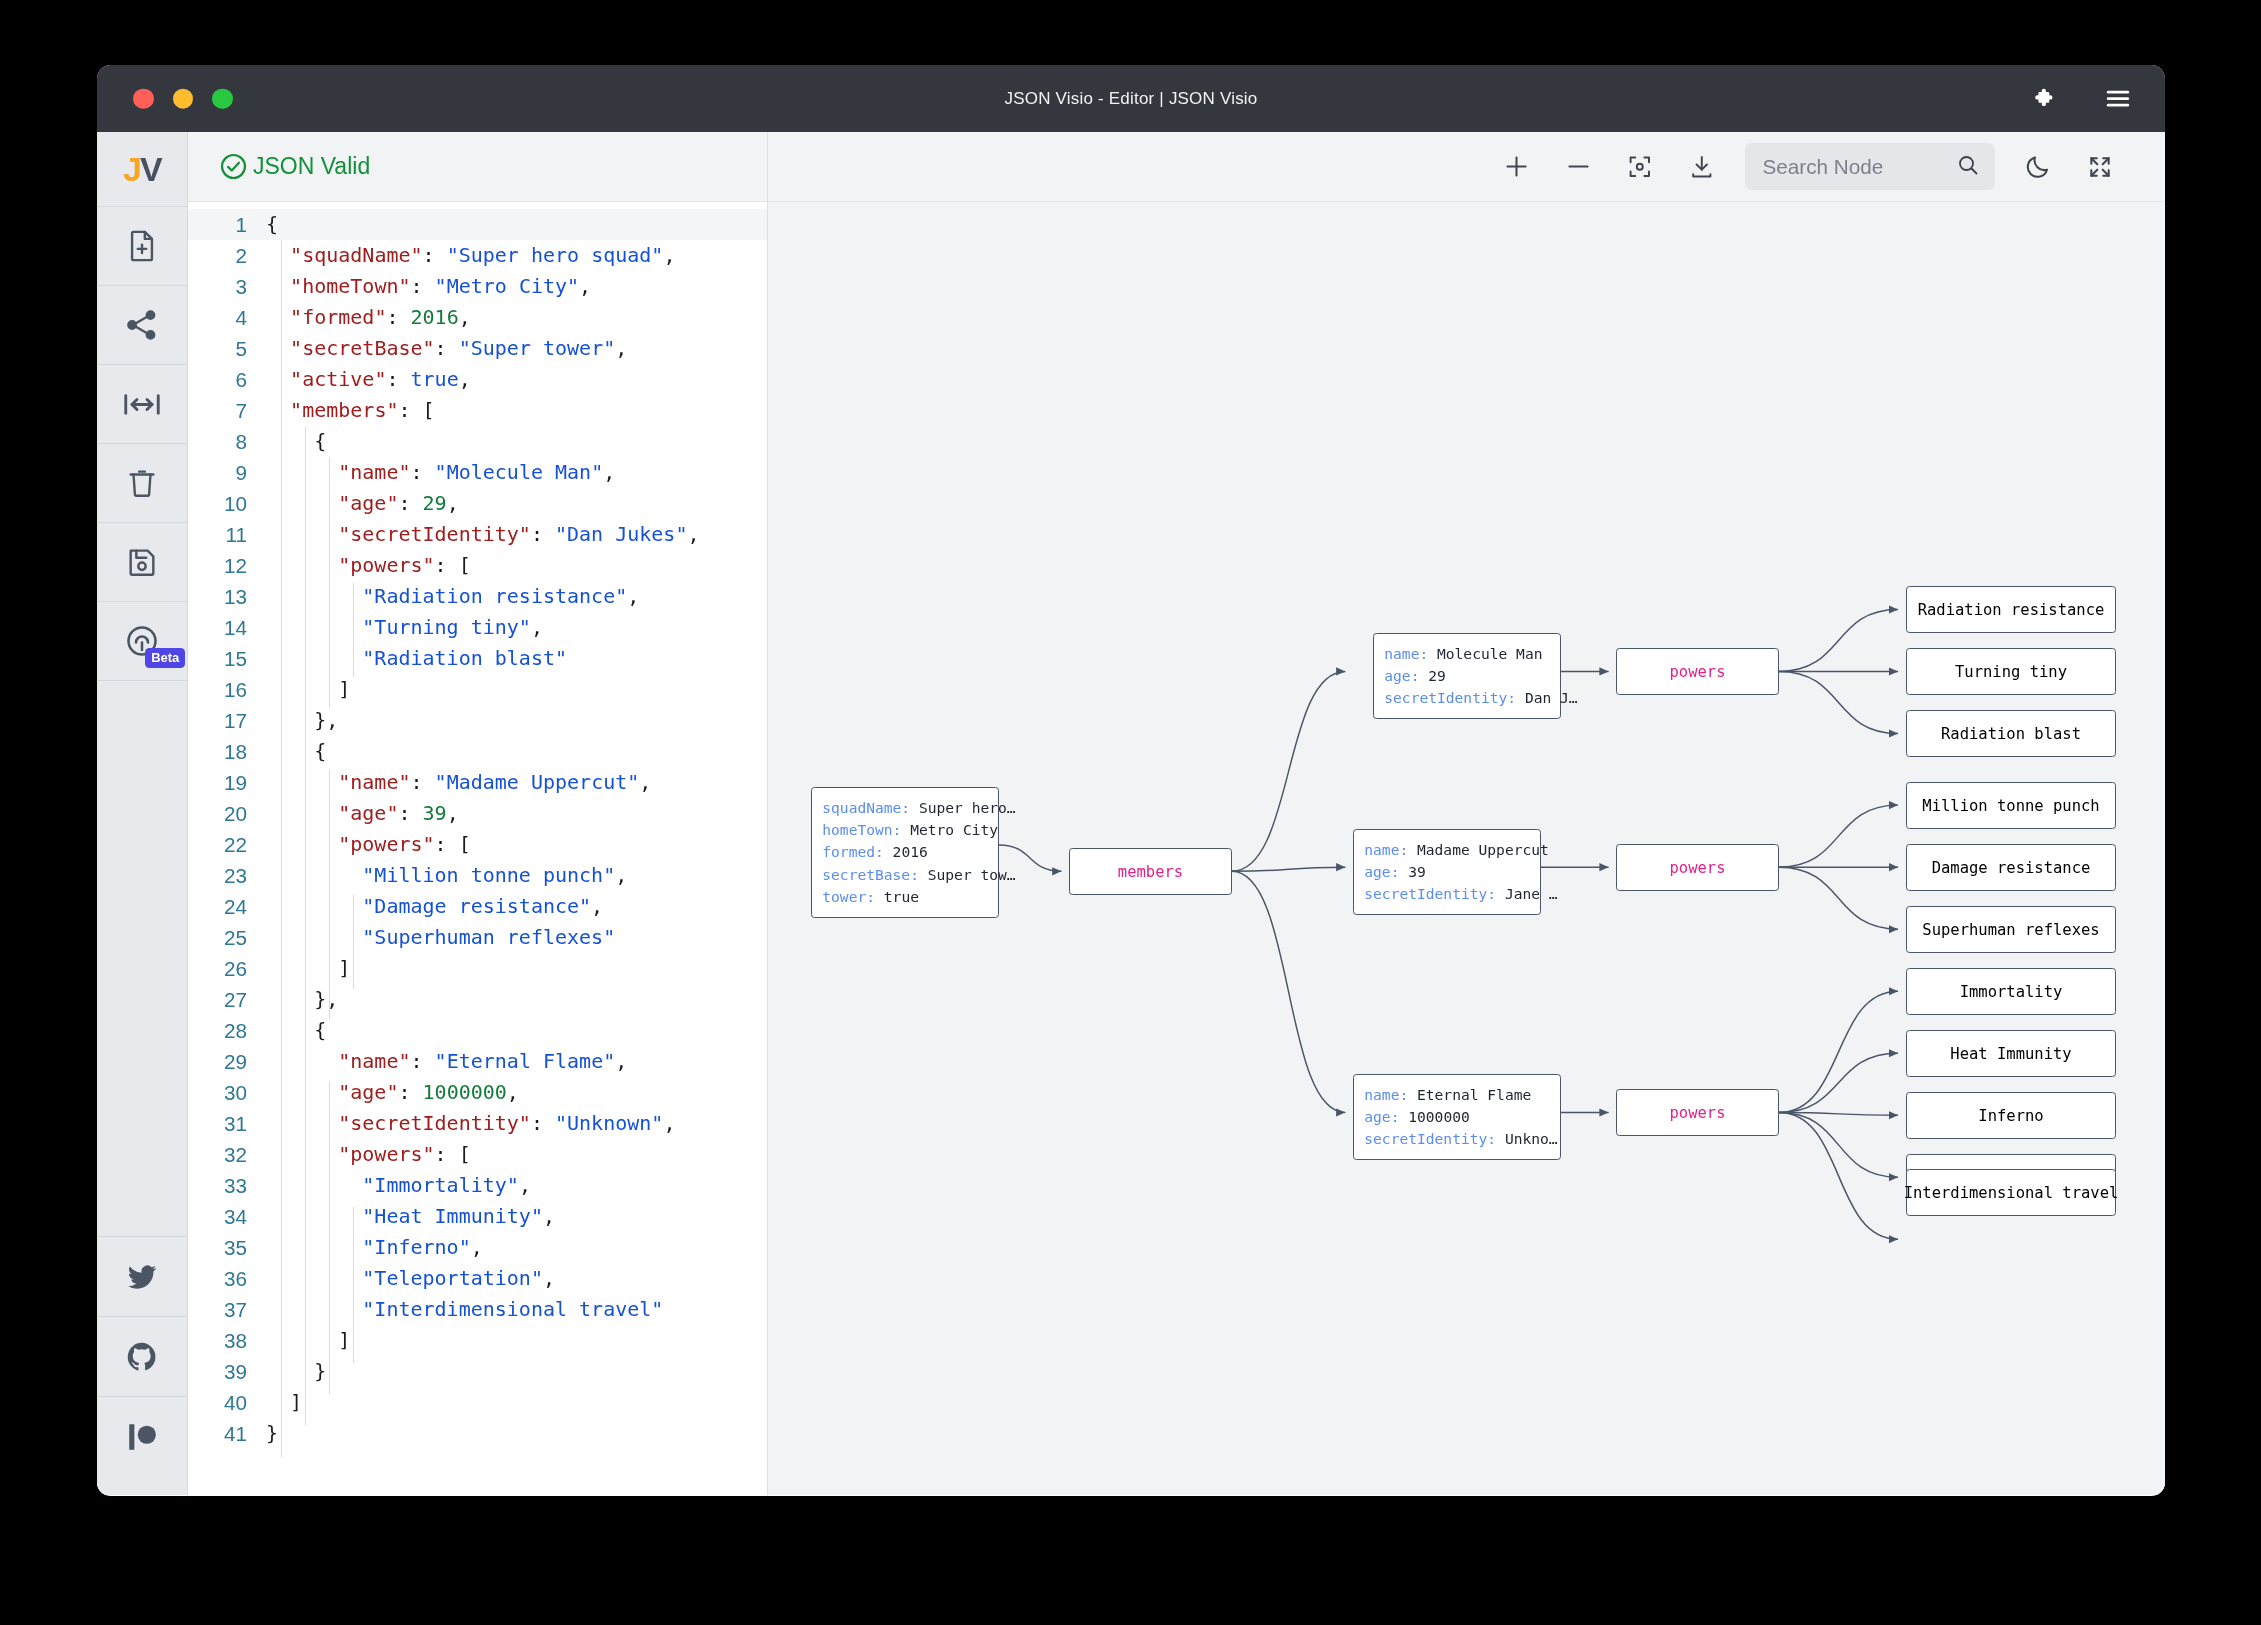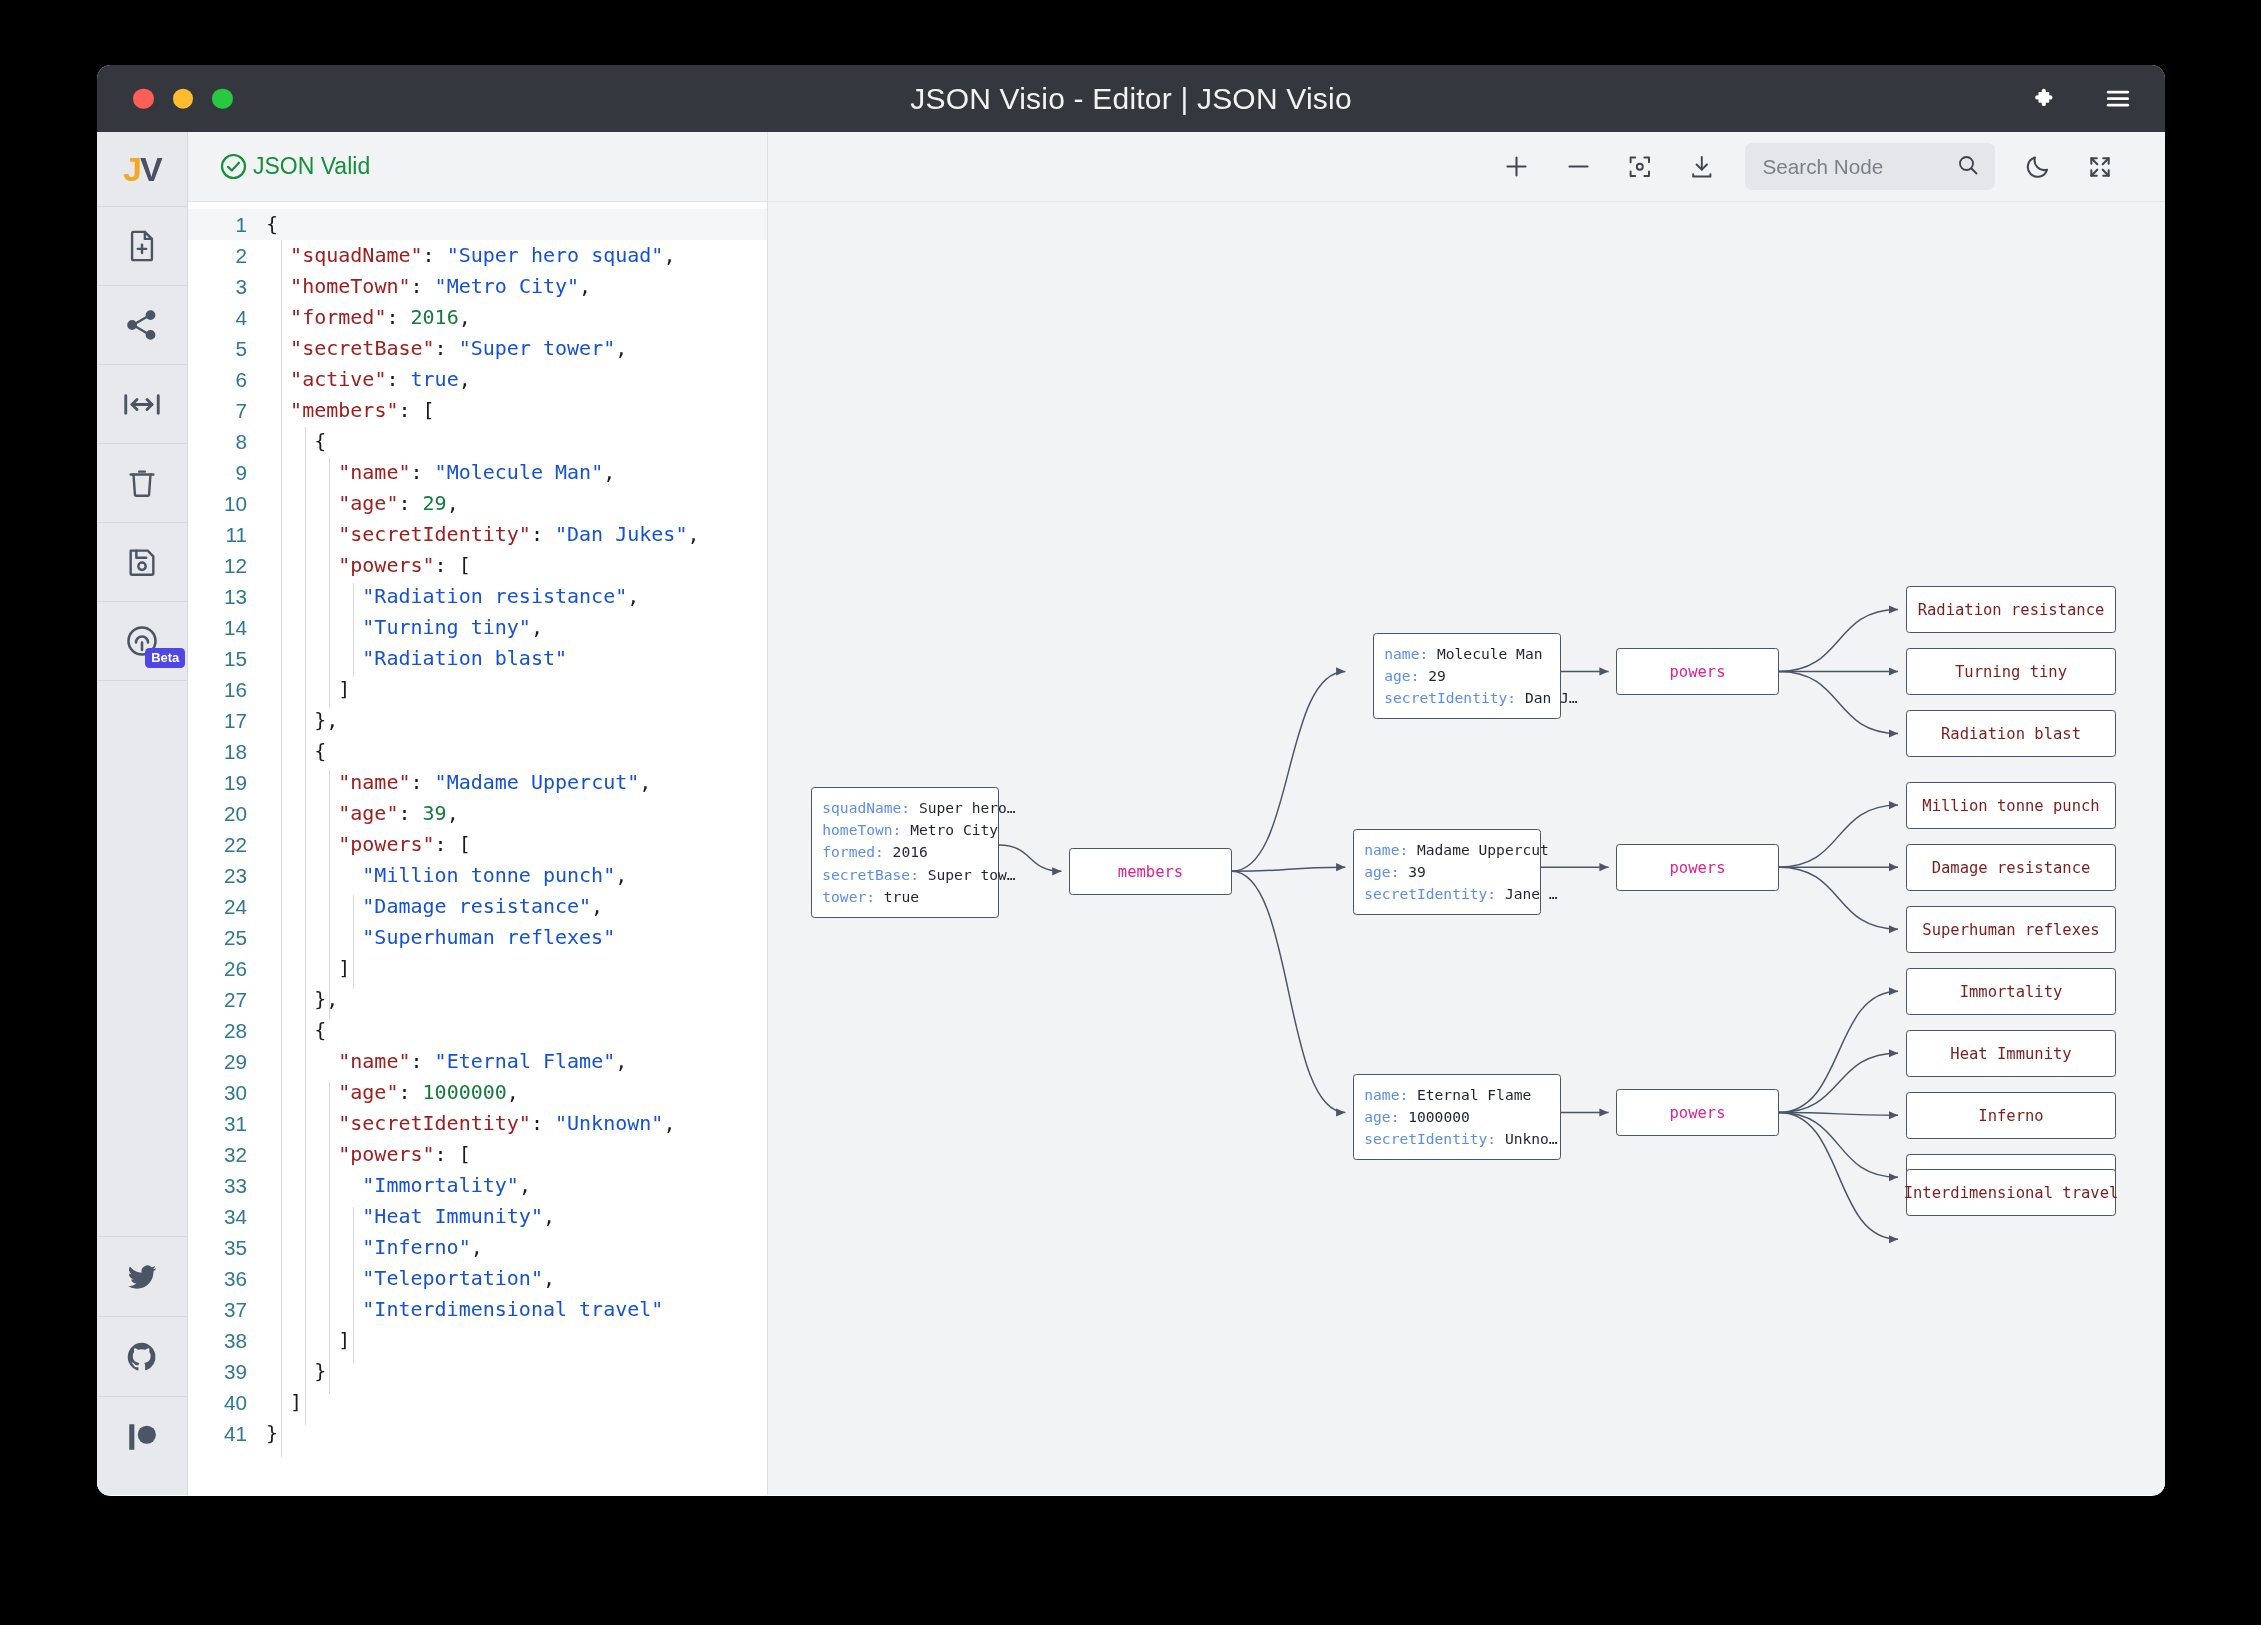--- a/index.html
+++ b/index.html
@@ -11,21 +11,21 @@
           border-radius:13.8px;overflow:hidden;background:#ffffff;
           box-shadow:0 15.5px 52px rgba(0,0,0,.55);}
 
   
   .titlebar{position:relative;height:67px;background:#34373d;display:flex;align-items:center;}
   .lights{position:absolute;left:36px;top:50%;transform:translateY(-50%);display:flex;gap:19px;}
   .light{width:20.7px;height:20.7px;border-radius:50%;}
   .light.red{background:#ff5f57;}
   .light.yellow{background:#febc2e;}
   .light.green{background:#28c840;}
-  .title{flex:1;text-align:center;color:#f2f2f3;font-size:30px;letter-spacing:0.2px;}
+  .title{flex:1;text-align:center;color:#f2f2f3;font-size:17px;letter-spacing:0.2px;}
   .titlebar-right{position:absolute;right:33px;top:50%;transform:translateY(-50%);
                   display:flex;align-items:center;gap:43px;}
   .tb-icon{width:29px;height:29px;display:flex;align-items:center;justify-content:center;color:#ffffff;}
   .tb-icon svg{display:block;}
 
   
   .workspace{position:relative;height:1363px;display:flex;background:#ffffff;}
 
   
   .rail{width:90px;background:#e7e9ed;display:flex;flex-direction:column;align-items:center;
@@ -80,21 +80,21 @@
   .canvas svg.edges{position:absolute;left:0;top:0;}
 
   .node{position:absolute;background:#ffffff;border:1.4px solid #4a5568;border-radius:3.4px;
         box-sizing:border-box;font-family:"DejaVu Sans Mono","Liberation Mono",monospace;}
   .node.obj{padding:8.6px 10.3px;}
   .node .row{white-space:nowrap;font-size:14.6px;line-height:22.4px;color:#1f2430;}
   .node .row .key{color:#5b8dee;}
   .node.parent{display:flex;align-items:center;justify-content:center;}
   .node.parent span{color:#e0218a;font-size:15.5px;}
   .node.leaf{display:flex;align-items:center;justify-content:center;}
-  .node.leaf span{color:#7f1d1d;font-size:15.5px;white-space:nowrap;}
+  .node.leaf span{color:#000000;font-size:15.5px;white-space:nowrap;}
 </style>
 </head>
 <body>
 
 <div class="desktop">
   <div class="window">
 
     <div class="titlebar">
       <div class="lights">
         <div class="light red"></div>

